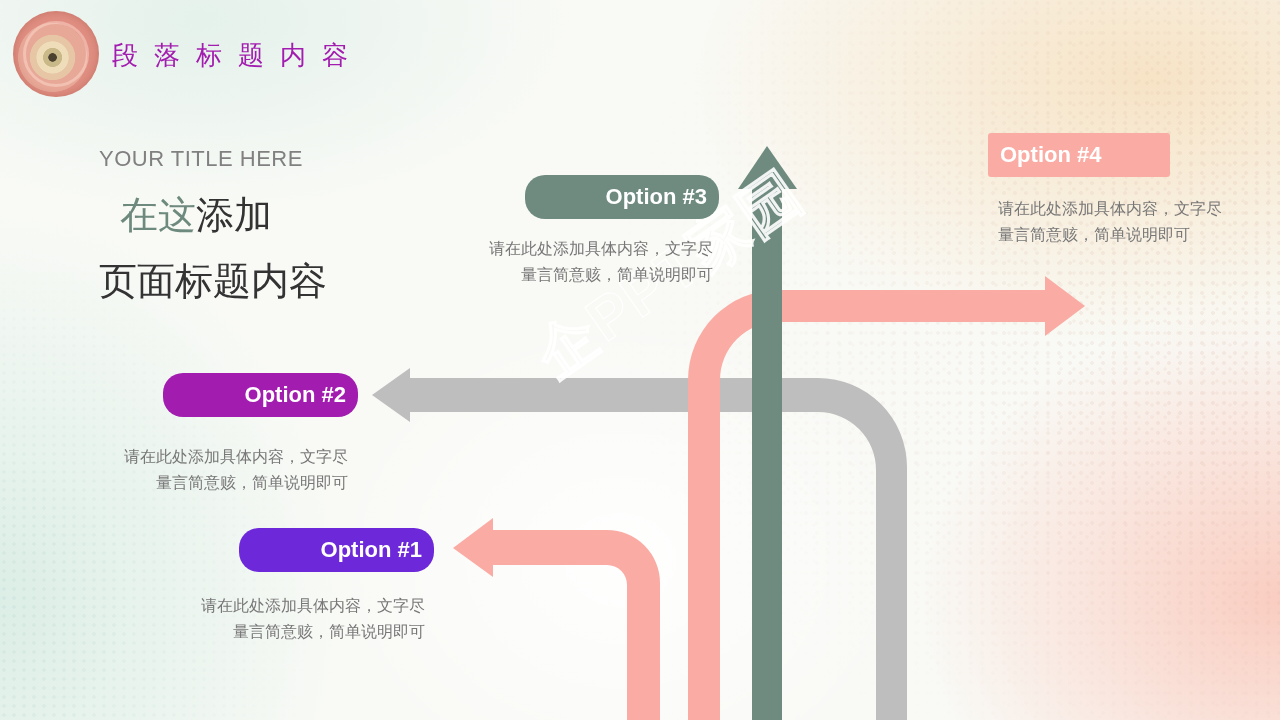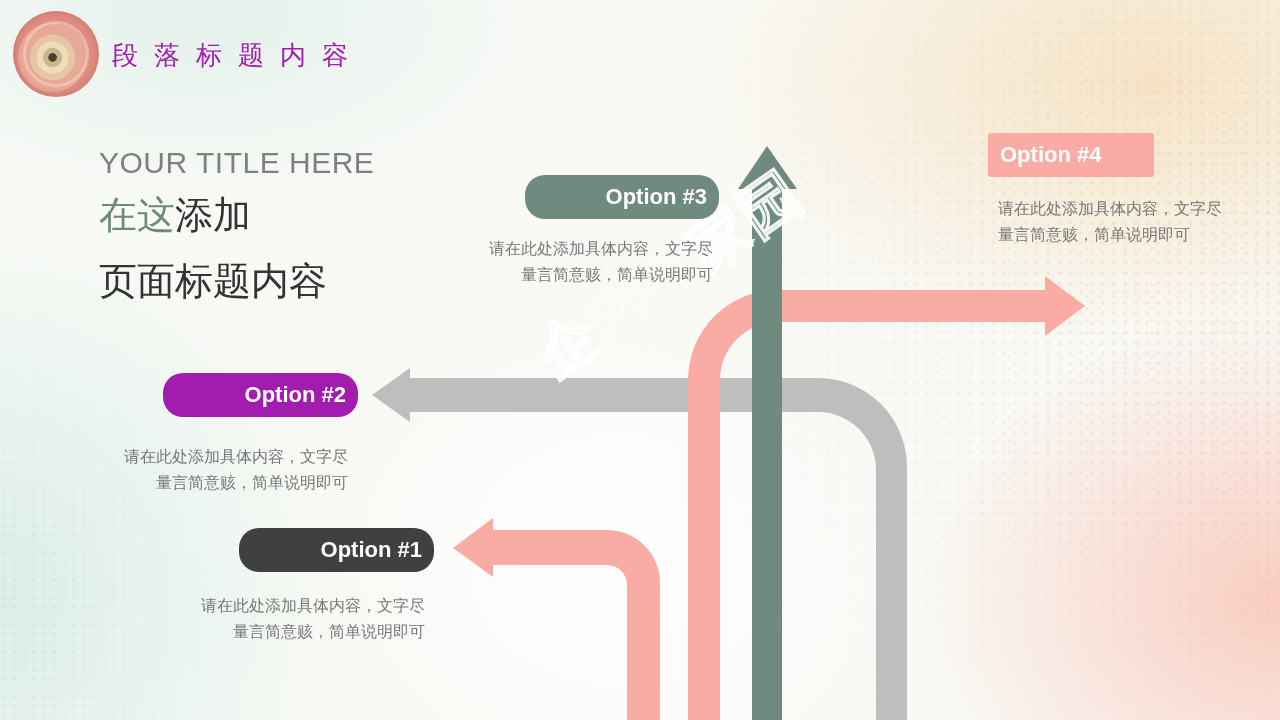--- a/index.html
+++ b/index.html
@@ -47,24 +47,24 @@
       border: 3px solid rgba(255,225,210,0.45);
     }
     .section-title {
       position: absolute; left: 112px; top: 38px; font-size: 26px; letter-spacing: 16px;
       color: #a21caf;
     }
 
     
     .title-en {
       position: absolute; left: 99px; top: 146px; font-family: "Liberation Sans", sans-serif;
-      font-size: 30px; color: #808080; letter-spacing: 0.5px;
+      font-size: 22px; color: #808080; letter-spacing: 0.5px;
     }
     .title-cn1 { position: absolute; left: 99px; top: 190px; font-size: 38px; color: #333; }
-    .title-cn1 .accent { color: #6e8a7e; }
+    .title-cn1 .accent { color: #6e8a7e; margin-left: 21px; }
     .title-cn2 { position: absolute; left: 99px; top: 256px; font-size: 38px; color: #333; }
 
     
     .opt {
       position: absolute; height: 44px; border-radius: 3px;
       color: #fff; font-family: "Liberation Sans", sans-serif; font-weight: bold; font-size: 22px;
       display: flex; align-items: center; box-sizing: border-box; padding: 0 12px;
     }
     .opt.right { justify-content: flex-end; border-radius: 20px; }
     .opt.left { justify-content: flex-start; }
@@ -122,29 +122,29 @@
 </svg>
 
 <div class="watermark">企PPT家园</div>
 
 <div class="opt right" style="left:525px; top:175px; width:194px; background:#6f8b80;">Option #3</div>
 <div class="desc right" style="right:567px; top:236px;">
   <div>请在此处添加具体内容，文字尽</div>
   <div>量言简意赅，简单说明即可</div>
 </div>
 
-<div class="opt left" style="left:988px; top:133px; width:166px; background:#faaca4;">Option #4</div>
+<div class="opt left" style="left:988px; top:133px; width:182px; background:#faaca4;">Option #4</div>
 <div class="desc left" style="left:998px; top:196px;">
   <div>请在此处添加具体内容，文字尽</div>
   <div>量言简意赅，简单说明即可</div>
 </div>
 
 <div class="opt right" style="left:163px; top:373px; width:195px; background:#a21caf;">Option #2</div>
 <div class="desc right" style="right:932px; top:444px;">
   <div>请在此处添加具体内容，文字尽</div>
   <div>量言简意赅，简单说明即可</div>
 </div>
 
-<div class="opt right" style="left:239px; top:528px; width:195px; background:#404040;">Option #1</div>
+<div class="opt right" style="left:239px; top:528px; width:195px; background:#6d28d9;">Option #1</div>
 <div class="desc right" style="right:855px; top:593px;">
   <div>请在此处添加具体内容，文字尽</div>
   <div>量言简意赅，简单说明即可</div>
 </div>
 
 </body></html>

